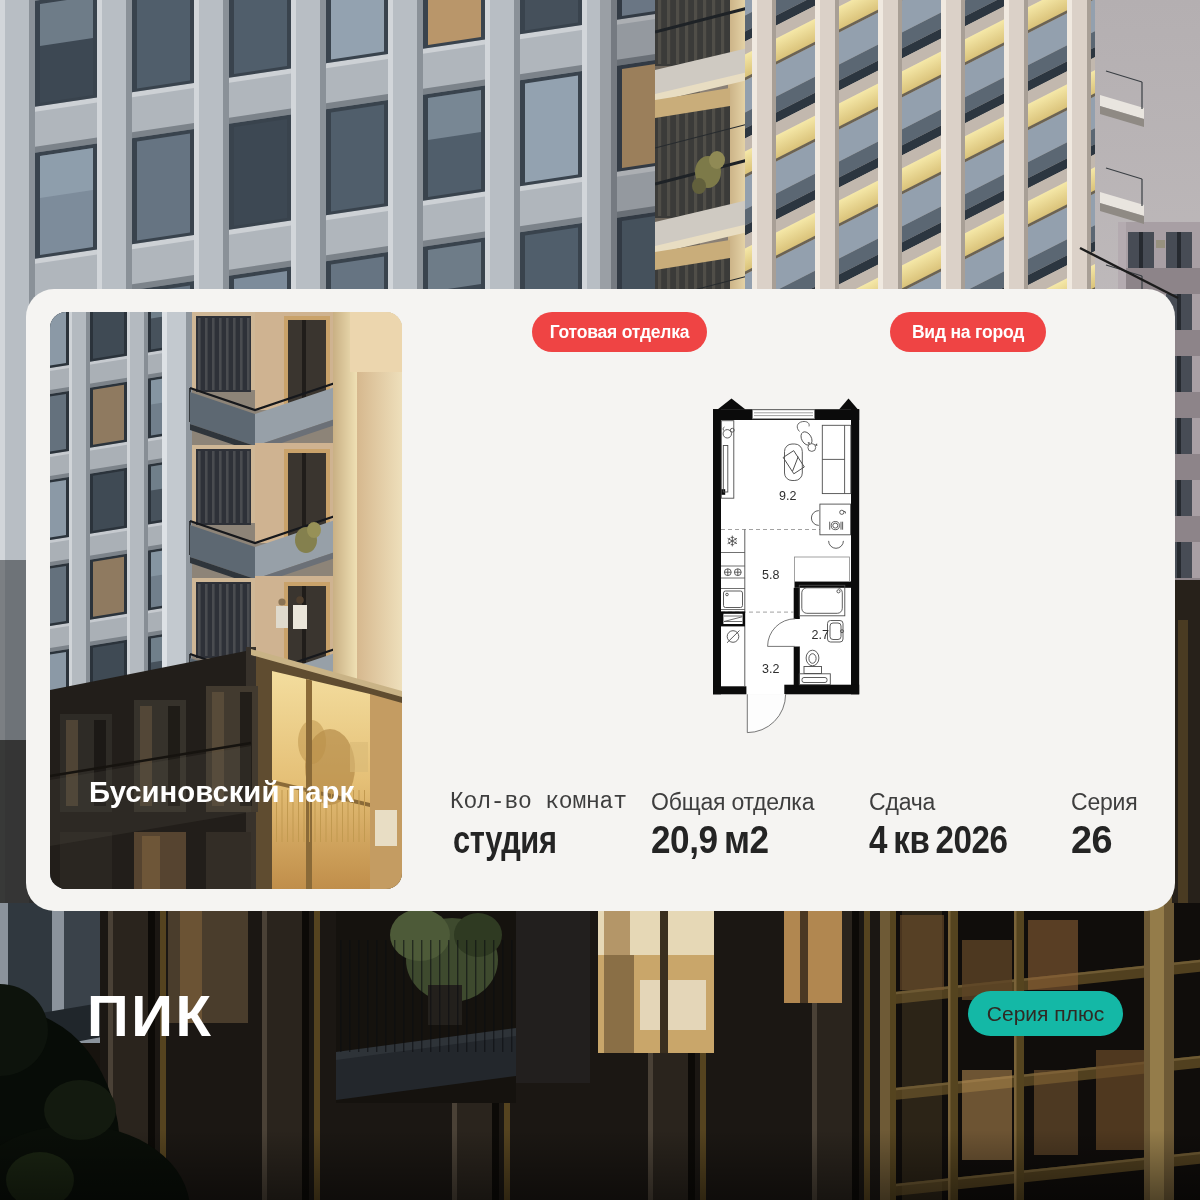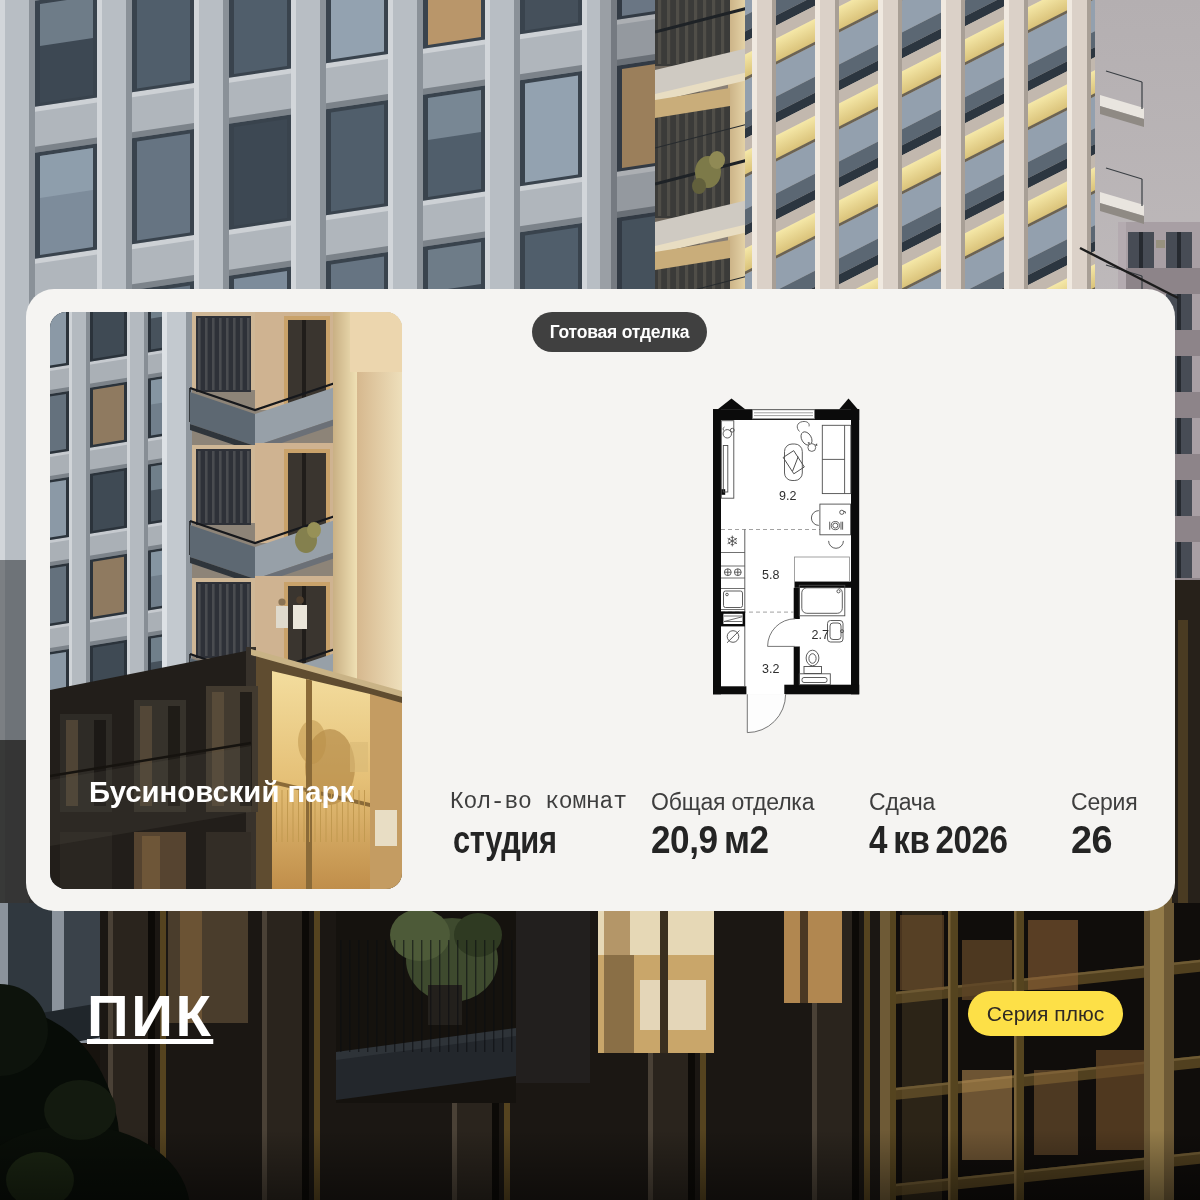--- a/index.html
+++ b/index.html
@@ -1,25 +1,25 @@
 <!DOCTYPE html>
 <html><head><meta charset="utf-8">
 <style>
 html,body{margin:0;padding:0;background:#17130e;}
 #stage{position:relative;width:1200px;height:1200px;overflow:hidden;font-family:"Liberation Sans",sans-serif;}
 #stage svg.bg{position:absolute;left:0;top:0;}
 #card{position:absolute;left:26px;top:289px;width:1149px;height:622px;border-radius:28px;background:#f5f4f2;}
 svg.photo{position:absolute;left:50px;top:312px;}
 svg.plan{position:absolute;left:703px;top:394px;}
-.pill{position:absolute;height:40px;border-radius:20px;background:#404040;color:#ffffff;
+.pill{position:absolute;height:40px;border-radius:20px;background:#ef4444;color:#ffffff;
  font-weight:bold;font-size:17.5px;letter-spacing:-0.2px;text-align:center;line-height:40px;}
 .lbl{position:absolute;font-size:23px;color:#3e3e3e;line-height:1.1;letter-spacing:-0.2px;white-space:nowrap;}
 .val{position:absolute;font-size:39px;font-weight:bold;color:#242424;line-height:1.1;letter-spacing:-0.5px;white-space:nowrap;transform-origin:0 0;}
-#pik{position:absolute;left:87px;top:987px;color:#ffffff;font-weight:bold;font-size:58px;letter-spacing:2.5px;line-height:1;text-decoration:underline;}
-#seria{position:absolute;left:968px;top:991px;width:155px;height:45px;border-radius:23px;background:#fde047;
+#pik{position:absolute;left:87px;top:987px;color:#ffffff;font-weight:bold;font-size:58px;letter-spacing:2.5px;line-height:1;}
+#seria{position:absolute;left:968px;top:991px;width:155px;height:45px;border-radius:23px;background:#14b8a6;
  color:#2f2a24;font-size:21px;text-align:center;line-height:45px;}
 </style></head>
 <body>
 <div id="stage">
 
 <svg class="bg" width="1200" height="1200" viewBox="0 0 1200 1200">
 <defs>
 <clipPath id="clipTL">
           <rect x="0" y="0" width="662" height="940"></rect>
         </clipPath>
@@ -1141,20 +1141,21 @@
 <text x="779" y="500">9.2</text>
 <text x="762" y="578.5">5.8</text>
 <text x="811.5" y="639">2.7</text>
 <text x="762" y="672.5">3.2</text>
 </g>
 </svg>
 
 <div class="pill" style="left:532px;top:312px;width:175px;">Готовая отделка</div>
 
 
+<div class="pill" style="left:890px;top:312px;width:156px;">Вид на город</div>
 
 <div class="lbl" style="left:450px;top:790px;font-family:Liberation Mono, monospace;">Кол-во комнат</div>
 <div class="val" style="left:453px;top:818.5px;transform:scaleX(0.79);">студия</div>
 
 <div class="lbl" style="left:651px;top:790px;">Общая отделка</div>
 <div class="val" style="left:651px;top:818.5px;transform:scaleX(0.90);">20,9 м2</div>
 
 <div class="lbl" style="left:869px;top:790px;">Сдача</div>
 <div class="val" style="left:869px;top:818.5px;transform:scaleX(0.85);">4 кв 2026</div>
 

